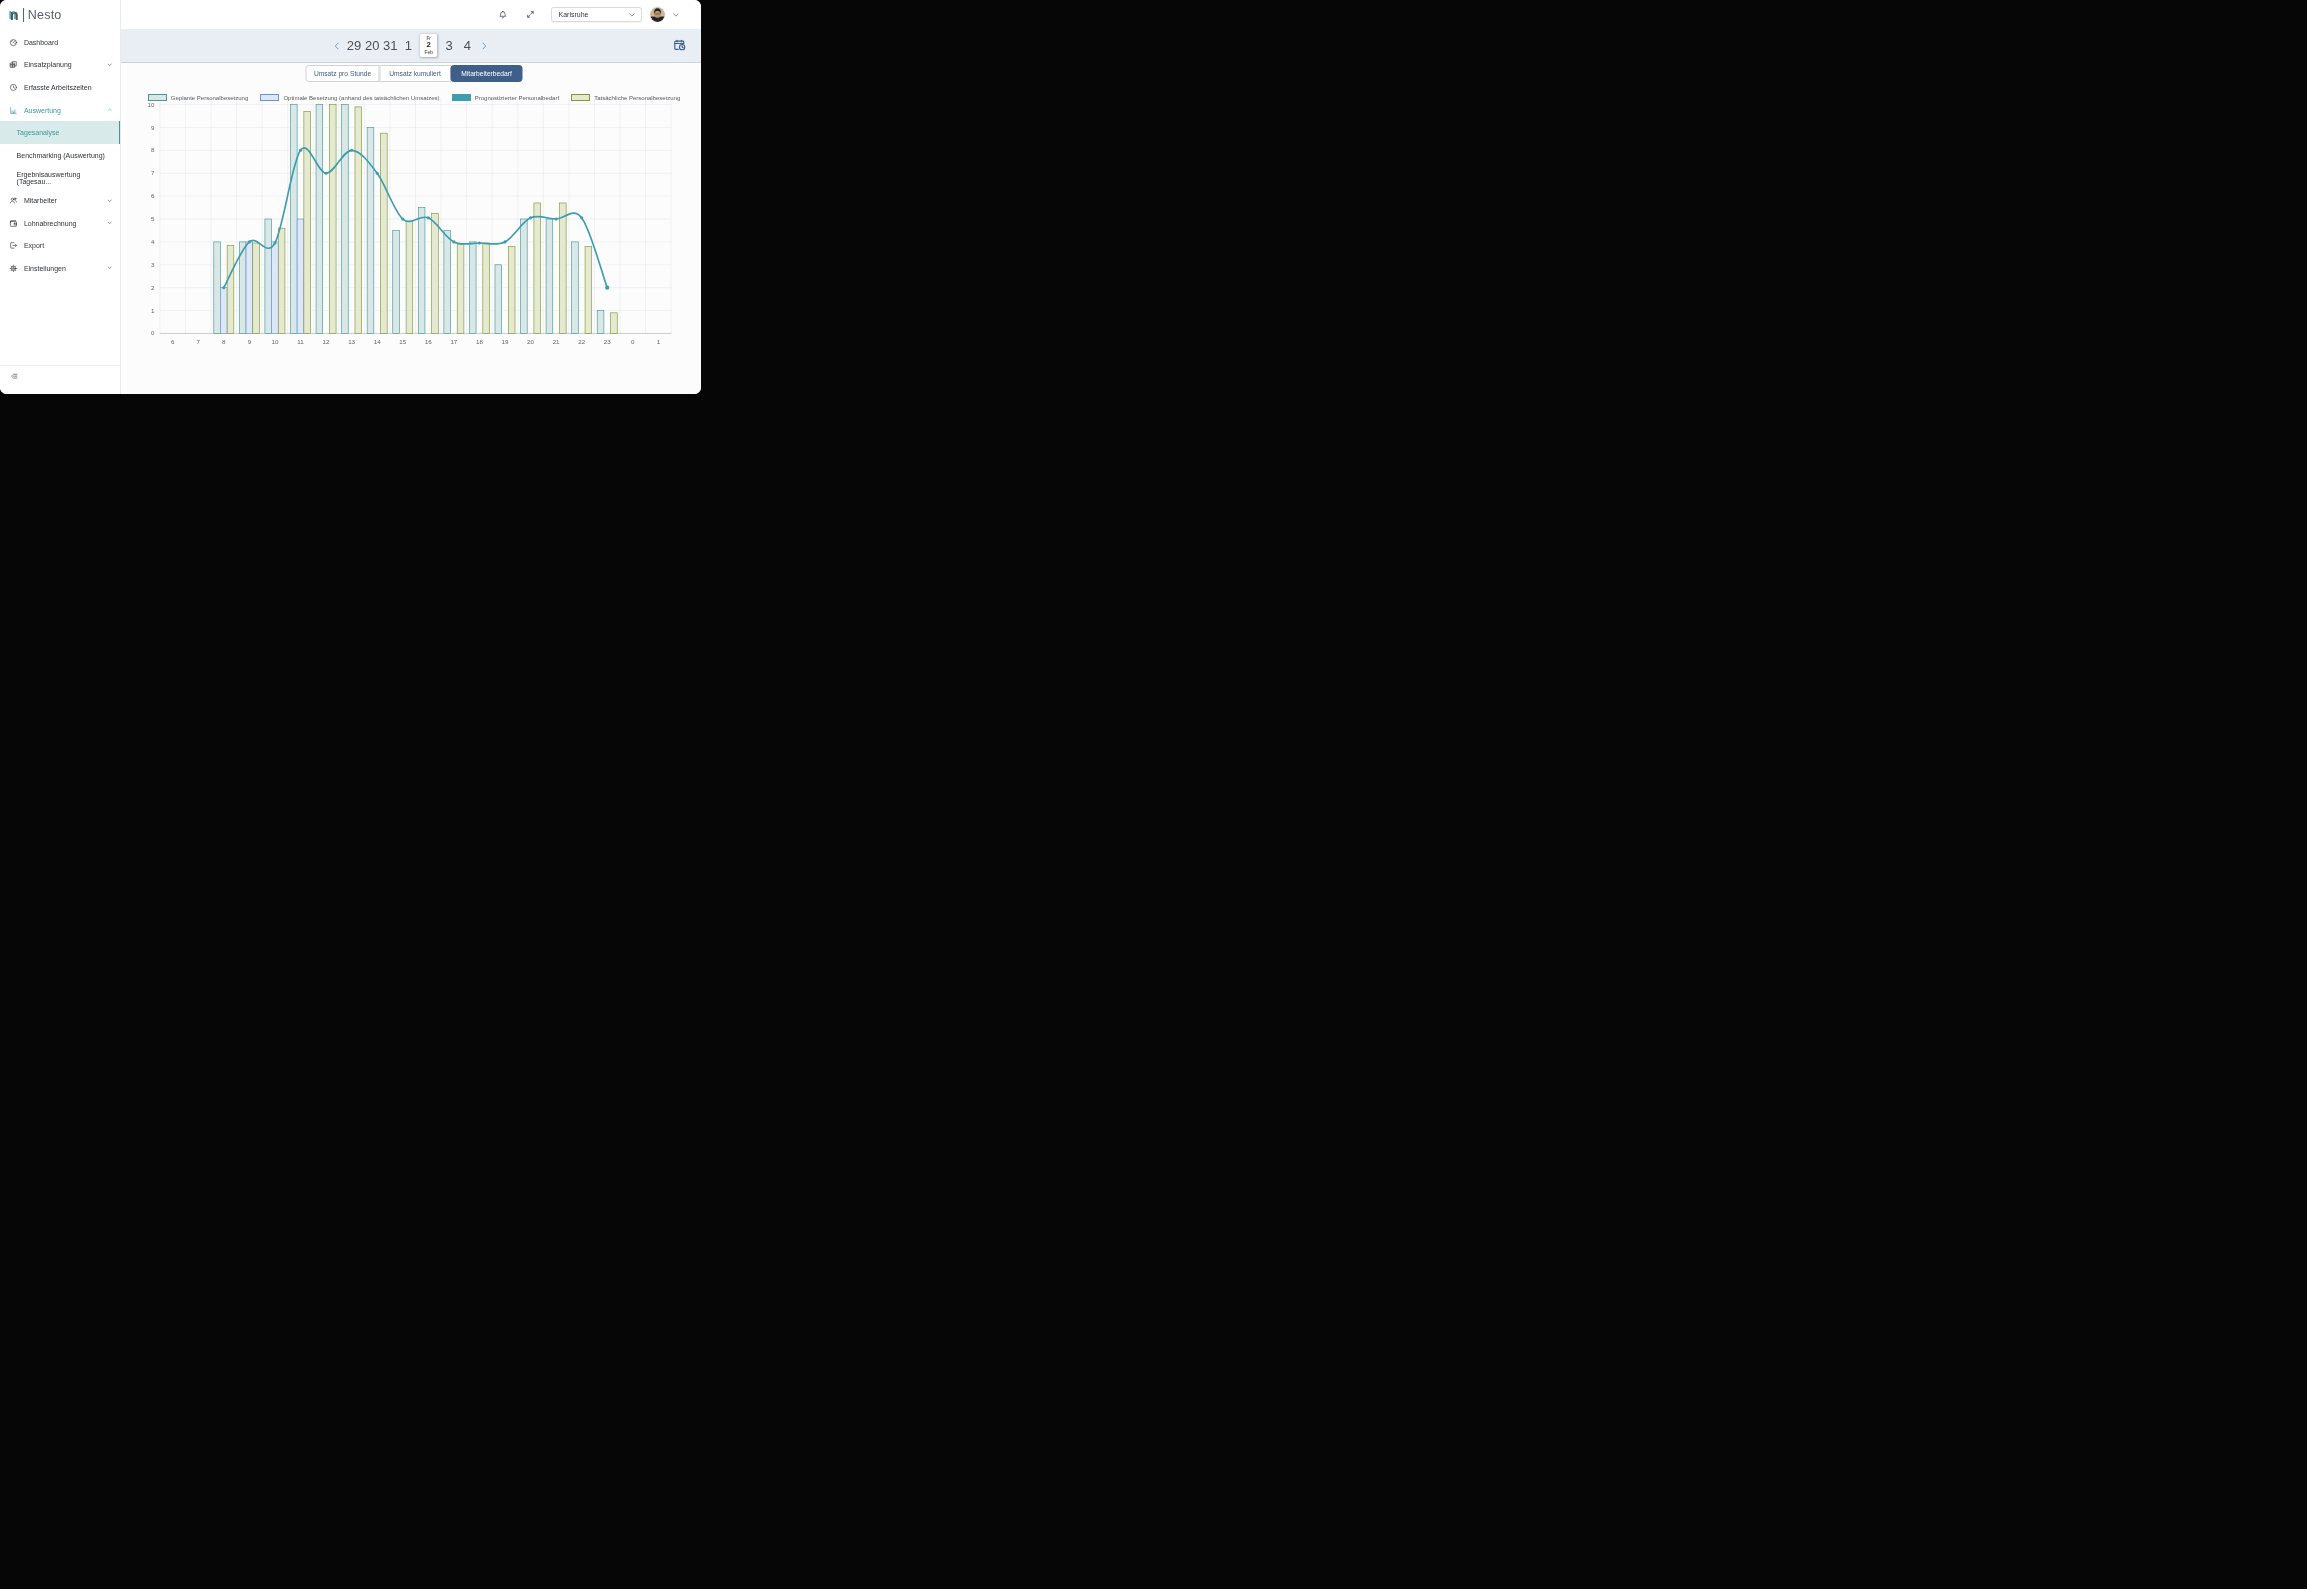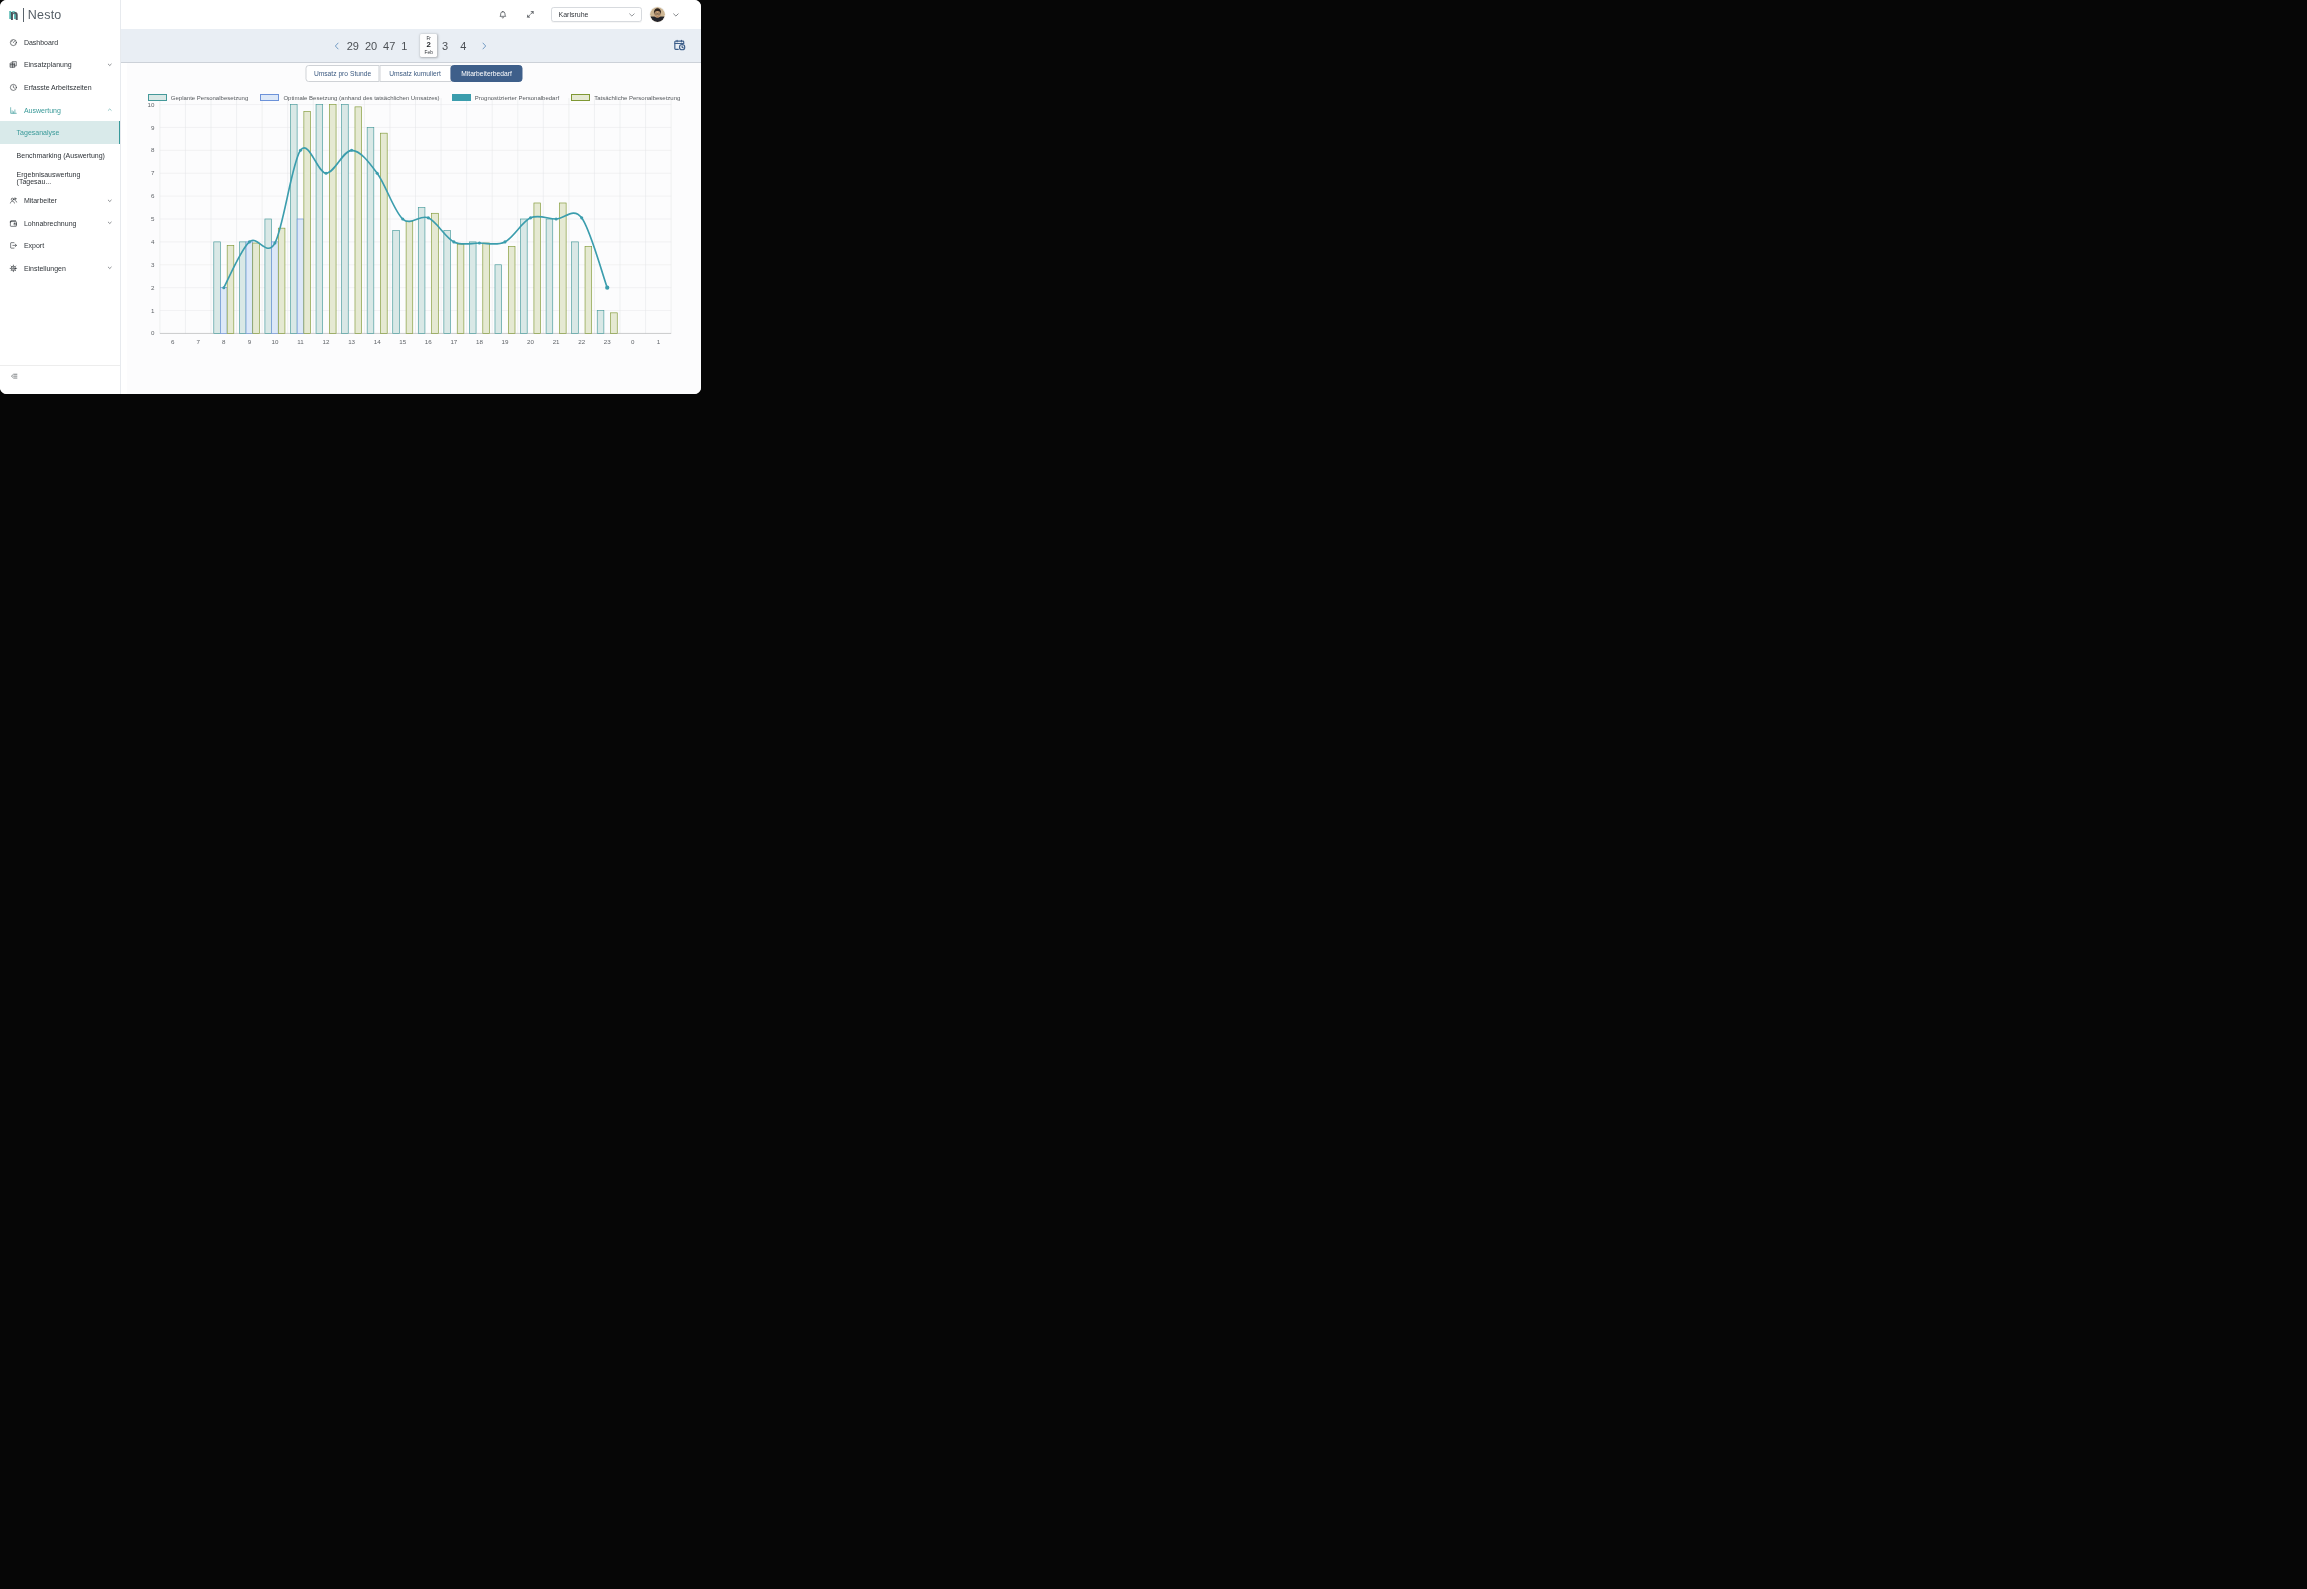--- a/index.html
+++ b/index.html
@@ -29,21 +29,21 @@
   .expand{left:406px;}
   .loc-select{position:absolute;left:431px;top:7px;width:91px;height:14.8px;border:0.5px solid #d7dade;border-radius:2.8px;background:#fff;display:flex;align-items:center;padding:0 5.5px 0 6.5px;box-sizing:border-box;font-size:7px;color:#33373c;cursor:pointer;box-shadow:0 0.5px 0.9px rgba(0,0,0,.04);}
   .loc-select .s-chev{margin-left:auto;color:#55595e;display:flex;}
   .avatar{position:absolute;left:530px;top:6.5px;width:15px;height:15px;border-radius:50%;overflow:hidden;cursor:pointer;box-shadow:0 0 0 0.5px rgba(0,0,0,.08);}
   .user-chev{position:absolute;left:552px;top:11px;color:#3c4146;cursor:pointer;}
 
   
   .band{position:absolute;left:120px;right:0;top:29px;height:33px;background:#e9eef4;border-bottom:0.5px solid #ccd1d8;z-index:3;}
   .datenav{position:absolute;left:50%;transform:translateX(-50%);top:0;height:33px;display:flex;align-items:center;gap:4.2px;}
   .nav-arrow{width:12px;height:12px;display:flex;align-items:center;justify-content:center;color:#4b80b4;cursor:pointer;}
-  .day{width:14px;text-align:left;font-size:11px;color:#4c5055;cursor:pointer;}
+  .day{width:14px;text-align:center;font-size:13px;color:#4c5055;cursor:pointer;}
   .day-card{background:#fdfdfd;border-radius:1.4px;box-shadow:0 0.5px 2.3px rgba(0,0,0,.28);padding:1.4px 4.2px 1.8px;text-align:center;line-height:1.12;cursor:pointer;margin:0 0.9px;}
   .day-card .dow{font-size:4.8px;color:#2f3338;}
   .day-card .dnum{font-size:7.8px;font-weight:700;color:#202428;}
   .day-card .mon{font-size:4.8px;color:#2f3338;}
   .cal-btn{position:absolute;right:12.5px;top:9.2px;width:16.6px;height:14.8px;color:#3e5f8a;cursor:pointer;}
 
   
   .card{position:absolute;left:127px;right:0;top:62px;bottom:0;background:#fcfcfd;z-index:2;}
   .tabs{position:absolute;top:3.2px;left:50%;transform:translateX(-50%);display:flex;z-index:3;}
   .tab{min-width:72px;height:17px;border:0.5px solid #cfd2d6;background:#fff;color:#3c5a80;font-size:6.7px;display:flex;align-items:center;justify-content:center;padding:0 7.4px;margin-left:-0.5px;box-sizing:border-box;cursor:pointer;}
@@ -233,21 +233,21 @@
 
   <div class="band">
     <div class="datenav" id="datenav">
         <span class="nav-arrow">
           <svg width="10" height="10" viewBox="0 0 24 24" fill="none" stroke="currentColor" stroke-width="1.8" stroke-linecap="round" stroke-linejoin="round">
             <path d="M14.5 5L8 12l6.5 7"></path>
           </svg>
         </span>
         <span class="day">29</span>
         <span class="day">20</span>
-        <span class="day">47</span>
+        <span class="day">31</span>
         <span class="day">1</span>
         <div class="day-card">
           <div class="dow">Fr</div>
           <div class="dnum">2</div>
           <div class="mon">Feb</div>
         </div>
         <span class="day">3</span>
         <span class="day">4</span>
         <span class="nav-arrow">
           <svg width="10" height="10" viewBox="0 0 24 24" fill="none" stroke="currentColor" stroke-width="1.8" stroke-linecap="round" stroke-linejoin="round">

